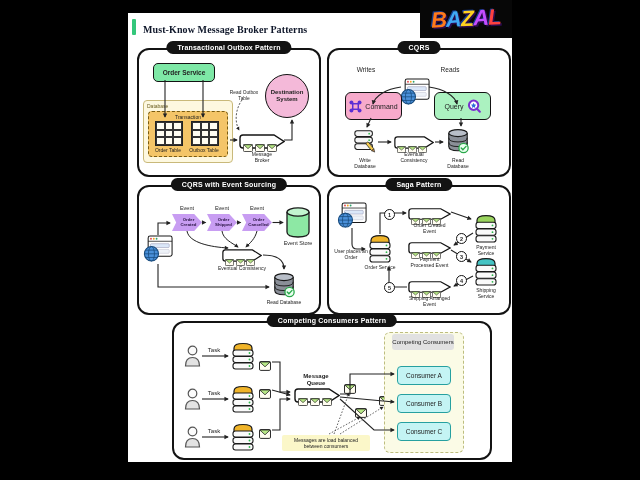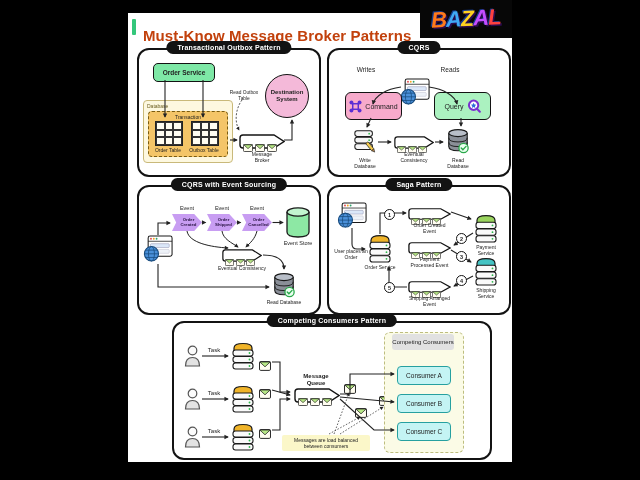--- a/index.html
+++ b/index.html
@@ -1,21 +1,21 @@
 <!DOCTYPE html>
 <html><head>
 <meta charset="utf-8">
 <style>
   html,body{margin:0;padding:0;background:#000;}
   .stage{position:relative;width:640px;height:480px;background:#000;overflow:hidden;
          font-family:"Liberation Sans",sans-serif;color:#222;}
   .canvas{position:absolute;left:128px;top:13px;width:384px;height:449px;background:#fff;}
   .abs{position:absolute;}
   .title-accent{position:absolute;left:4px;top:6px;width:4px;height:16px;background:#34c77b;border-radius:1px;}
-  .page-title{position:absolute;left:15px;top:4px;font-size:15px;font-weight:600;color:#c2410c;letter-spacing:.1px;white-space:nowrap;}
+  .page-title{position:absolute;left:15px;top:4px;font-size:10px;font-weight:600;color:#0f172a;letter-spacing:.1px;white-space:nowrap;font-family:Liberation Serif, serif;}
   .logo{position:absolute;left:420px;top:0;width:92px;height:38px;background:#070707;display:flex;align-items:center;justify-content:center;z-index:5;}
   .logo-word{font-size:22px;font-weight:bold;font-style:italic;letter-spacing:-1px;transform:rotate(-3deg);text-shadow:1.5px 1.5px 0 #2a0b4d,-1px -1px 0 #143a8c;}
   .panel{position:absolute;border:2px solid #131313;border-radius:12px;background:#fff;}
   .pill{position:absolute;top:-9px;left:50%;transform:translateX(-50%);background:#131313;color:#fff;
         font-size:7px;font-weight:bold;padding:3px 11px;border-radius:999px;white-space:nowrap;letter-spacing:.2px;}
   .lbl{position:absolute;font-size:5px;line-height:1.2;text-align:center;color:#1c1c1c;}
   .box{position:absolute;border:1.2px solid #131313;display:flex;align-items:center;justify-content:center;text-align:center;}
   .msgbox{position:absolute;}
   .mb-shape{position:absolute;left:0;top:0;width:100%;height:100%;}
   .envrow{position:absolute;left:4px;top:0;bottom:0;display:flex;align-items:center;gap:2px;}

